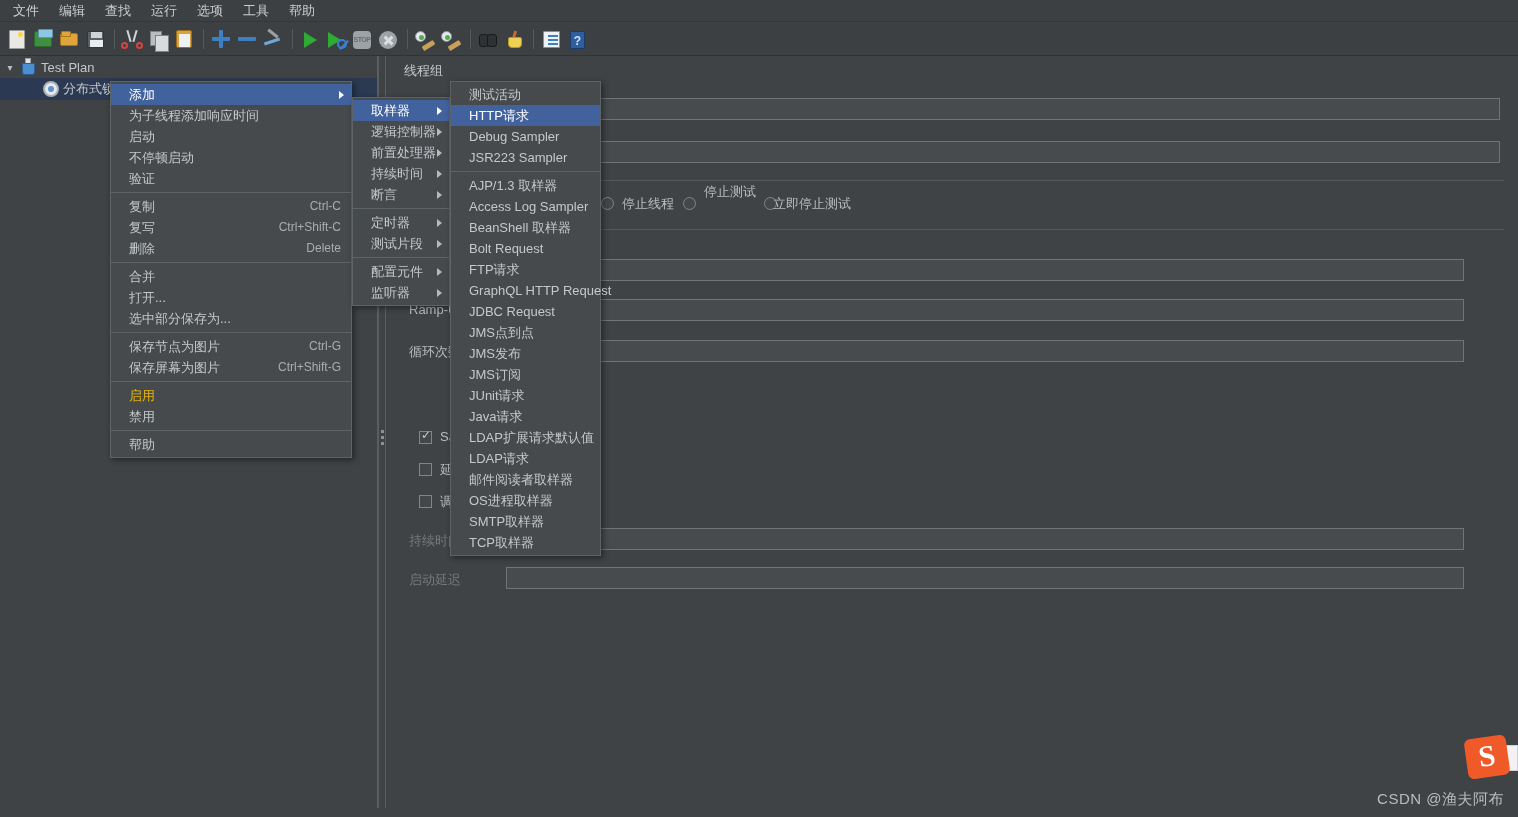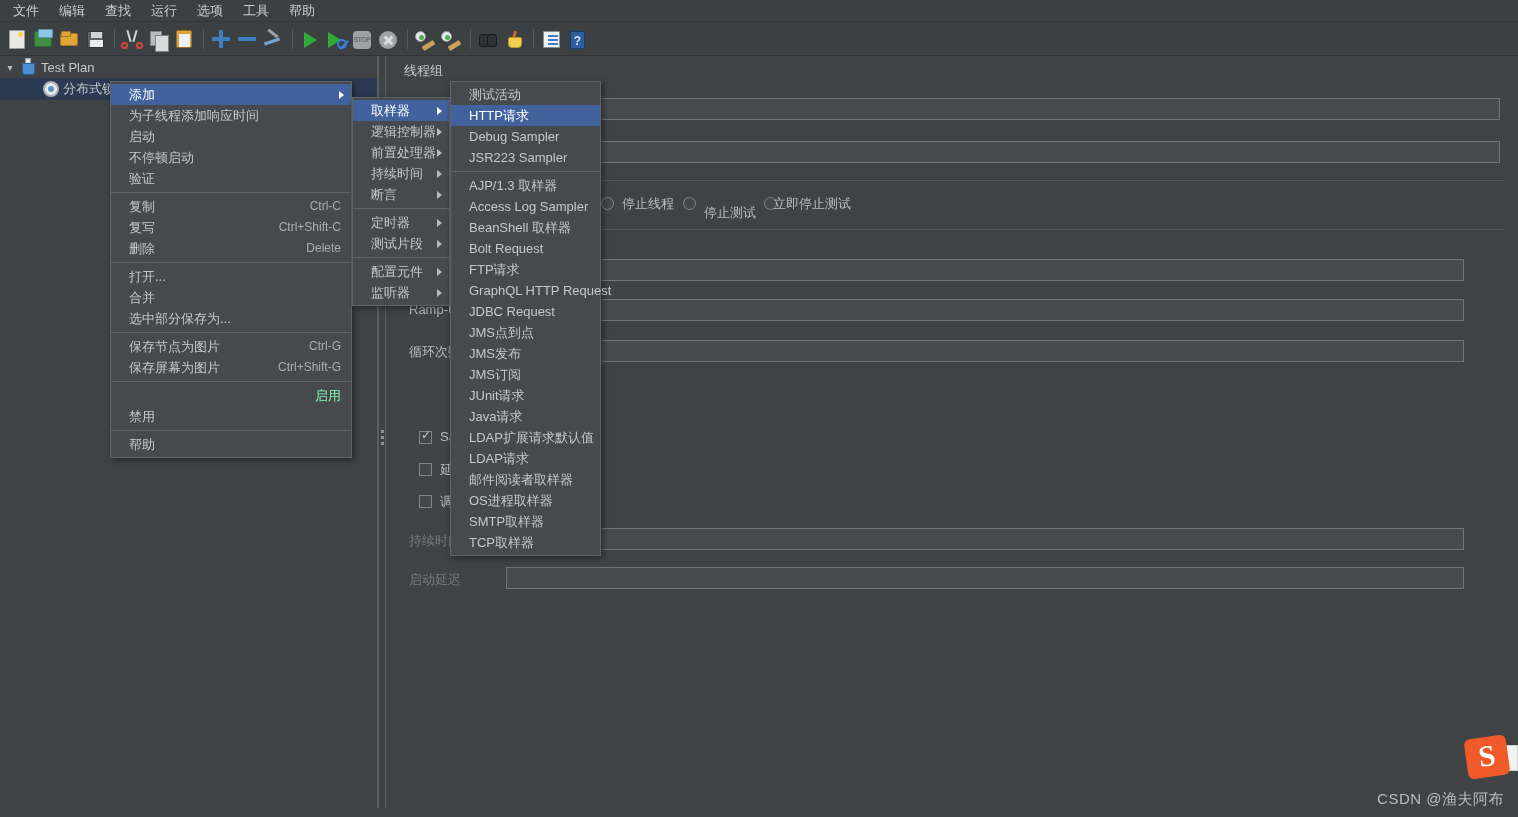--- a/index.html
+++ b/index.html
@@ -174,21 +174,21 @@
   .menu .row {
     position: relative;
     height: 21px; line-height: 21px;
     font-size: 13px; color: #c4c8cb;
     padding: 0 10px 0 18px;
     white-space: nowrap;
     cursor: default;
     display: flex; align-items: center;
   }
   .menu .row.sel { background: #41629d; color: #ffffff; }
-  .menu .row.disabled { color: #86efac; justify-content: flex-end; }
+  .menu .row.disabled { color: #eab308; }
   .menu .row .accel {
     position: absolute; right: 10px; font-size: 12px; color: #a9adb0;
   }
   .menu .row .arrow {
     position: absolute; right: 7px;
     width: 0; height: 0;
     border-left: 5px solid #b6babd;
     border-top: 4px solid transparent;
     border-bottom: 4px solid transparent;
   }
@@ -347,21 +347,21 @@
   <div class="content">
     <div class="title">线程组</div>
 
     <div class="tfield" style="left:18px; top:42px; width:1096px;"></div>
     <div class="tfield" style="left:18px; top:85px; width:1096px;"></div>
 
     <div class="hline" style="left:12px; top:124px; width:1106px;"></div>
     <div class="radio" style="left:215px; top:141px;"></div>
     <span class="flabel" style="left:236px; top:139px;">停止线程</span>
     <div class="radio" style="left:297px; top:141px;"></div>
-    <span class="flabel" style="left:318px; top:148px;">停止测试</span>
+    <span class="flabel" style="left:318px; top:127px;">停止测试</span>
     <div class="radio" style="left:378px; top:141px;"></div>
     <span class="flabel" style="left:387px; top:139px;">立即停止测试</span>
     <div class="hline" style="left:12px; top:173px; width:1106px;"></div>
 
     <div class="tfield" style="left:18px; top:203px; width:1060px;"></div>
     <span class="flabel" style="left:23px; top:246px;">Ramp-Up</span>
     <div class="tfield" style="left:120px; top:243px; width:958px;"></div>
     <span class="flabel" style="left:23px; top:287px;">循环次数</span>
     <div class="tfield" style="left:120px; top:284px; width:958px;"></div>
 
@@ -406,24 +406,24 @@
       <div class="row">
         <span>复写</span>
         <span class="accel">Ctrl+Shift-C</span>
       </div>
       <div class="row">
         <span>删除</span>
         <span class="accel">Delete</span>
       </div>
       <div class="sep"></div>
       <div class="row">
+        <span>合并</span>
+      </div>
+      <div class="row">
         <span>打开...</span>
-      </div>
-      <div class="row">
-        <span>合并</span>
       </div>
       <div class="row">
         <span>选中部分保存为...</span>
       </div>
       <div class="sep"></div>
       <div class="row">
         <span>保存节点为图片</span>
         <span class="accel">Ctrl-G</span>
       </div>
       <div class="row">

